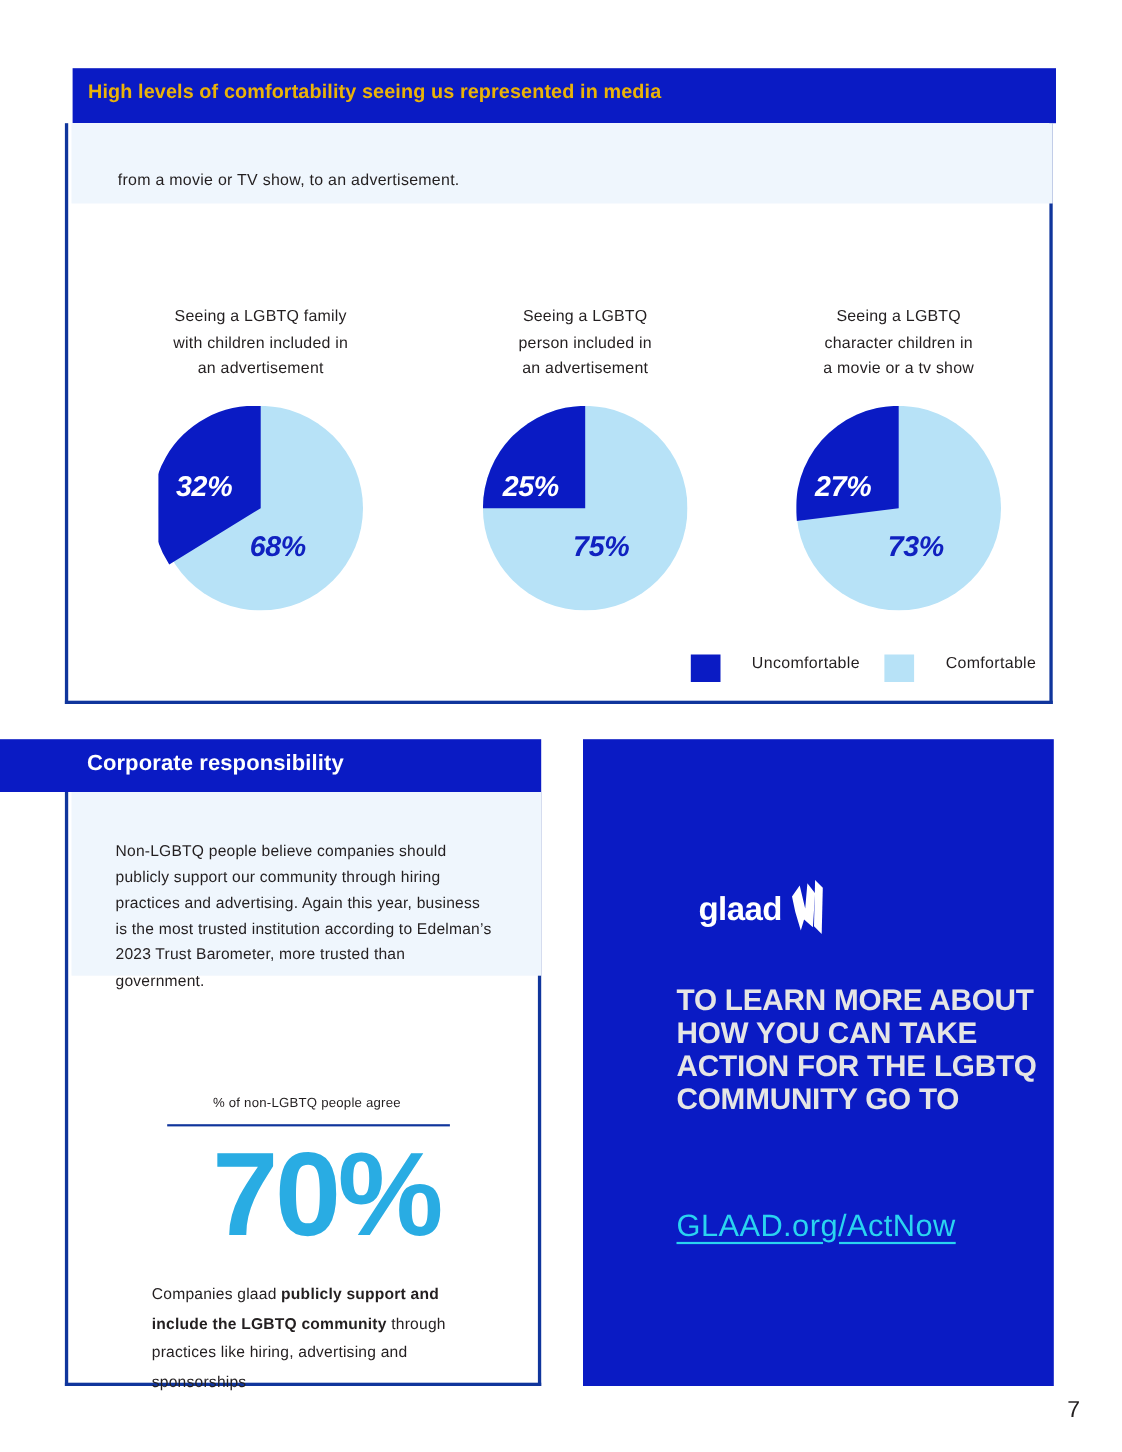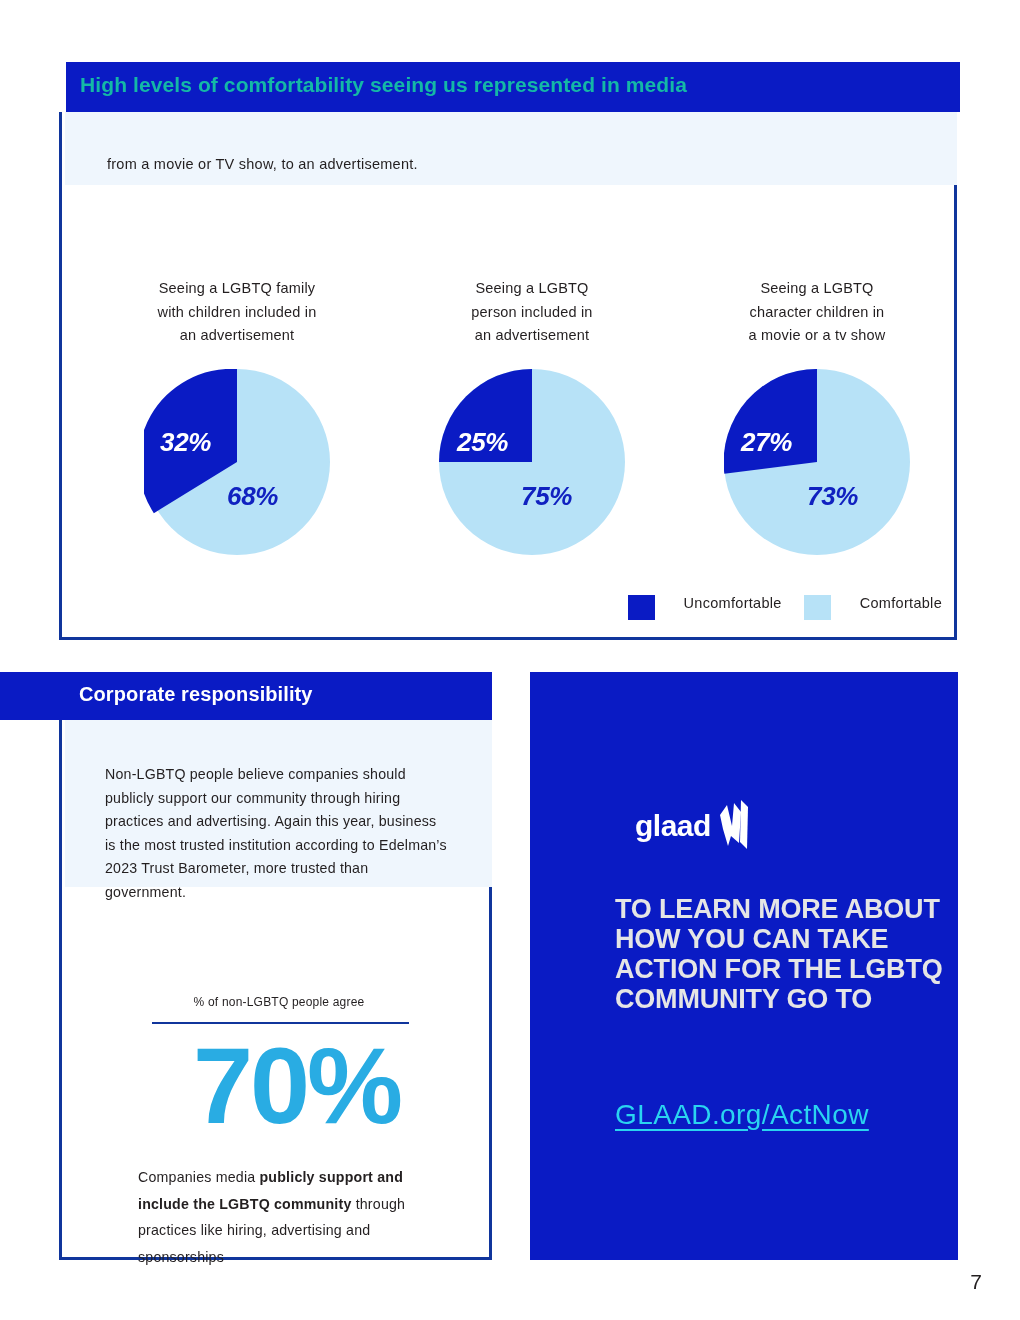--- a/index.html
+++ b/index.html
@@ -30,22 +30,22 @@
     left: 66px;
     top: 0;
     width: 894px;
     height: 50px;
     background: #0a1bc4;
   }
   #media-header-title {
     position: absolute;
     left: 14px;
     top: 11px;
-    color: #14b8a6;
-    font-size: 21px;
+    color: #eab308;
+    font-size: 18px;
     font-weight: bold;
     letter-spacing: 0.1px;
     white-space: nowrap;
   }
   #media-card {
     position: absolute;
     left: 59px;
     top: 50px;
     width: 898px;
     height: 528px;
@@ -377,21 +377,21 @@
   <div id="corp-card">
     <div id="corp-intro-block"></div>
 
     <p id="corp-paragraph">Non-LGBTQ people believe companies should publicly support our community through hiring practices and advertising. Again this year, business is the most trusted institution according to Edelman’s 2023 Trust Barometer, more trusted than government.</p>
 
     <div id="corp-stat-label">% of non-LGBTQ people agree</div>
     <div id="corp-stat-rule"></div>
 
     <div id="corp-big-number">70%</div>
 
-    <p id="corp-footnote"><span>Companies media </span><b>publicly support and include the LGBTQ community</b><span> through practices like hiring, advertising and sponsorships</span></p>
+    <p id="corp-footnote"><span>Companies glaad </span><b>publicly support and include the LGBTQ community</b><span> through practices like hiring, advertising and sponsorships</span></p>
   </div>
 </section>
 
 <section id="cta-panel">
 
   <div id="glaad-logo">
     <svg viewBox="0 0 150 58" width="150" height="58">
       <text x="0" y="40" fill="#ffffff" font-family="Liberation Sans, sans-serif" font-size="30" font-weight="bold" letter-spacing="-0.5">glaad</text>
       <g fill="#ffffff">
         <path d="M85 19 L92 9 L97 30 L99 7 L106 16 L104 47 L96 40 L93 50 L88 33 Z"></path>

